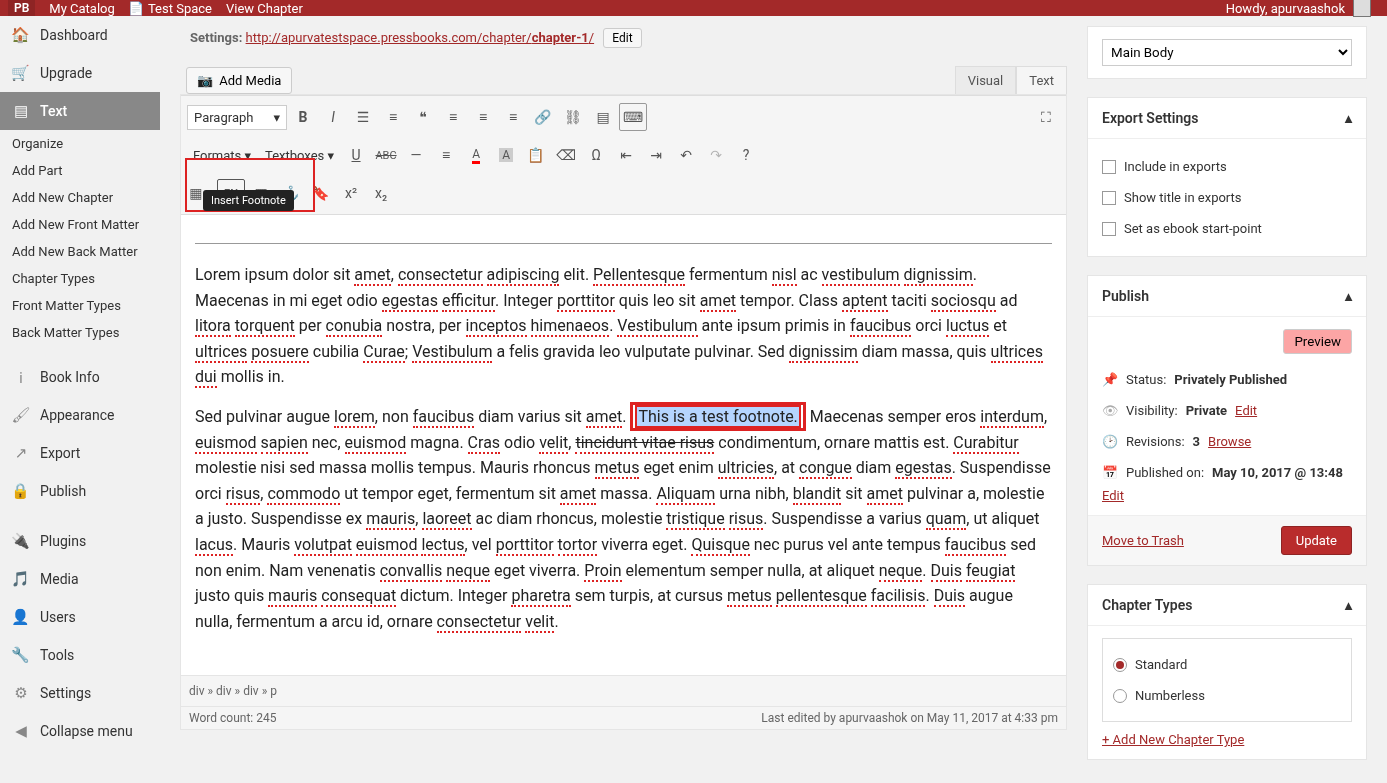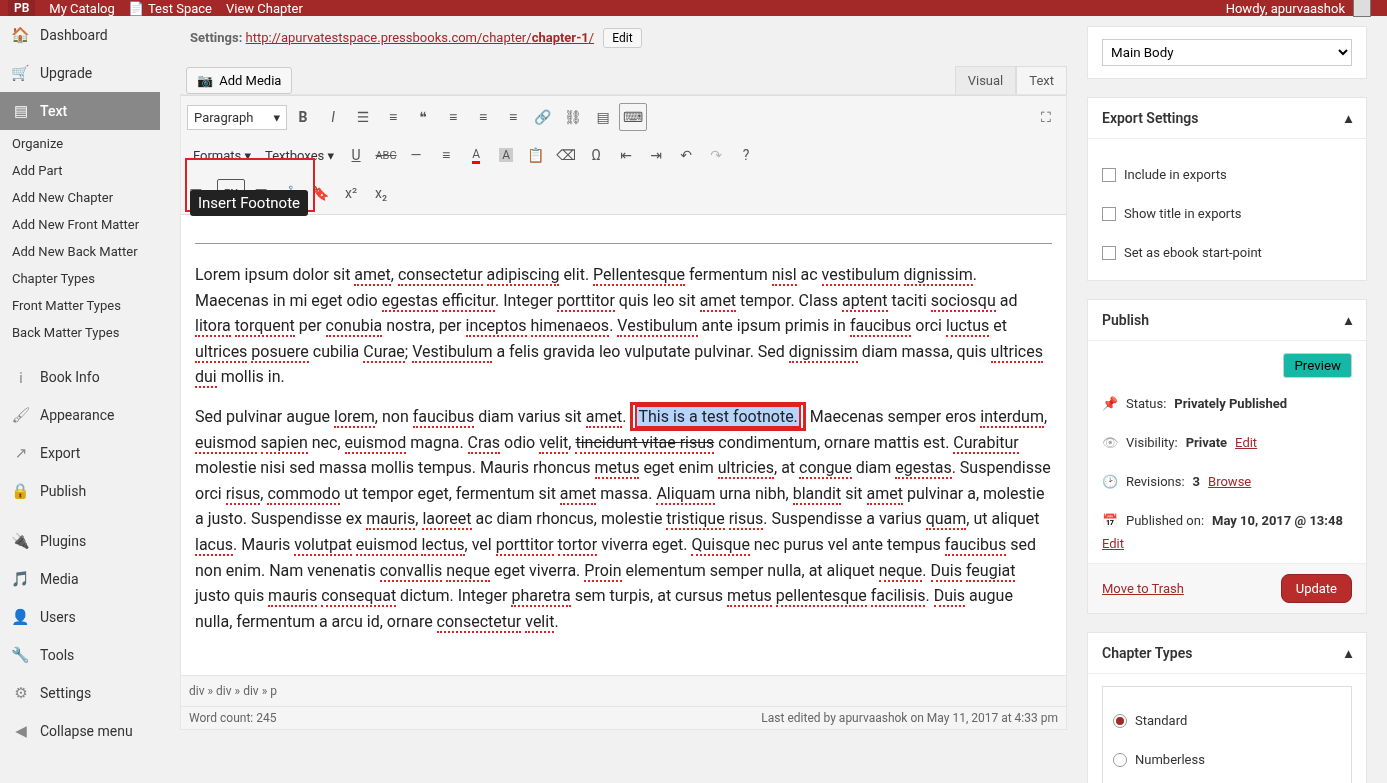--- a/index.html
+++ b/index.html
@@ -36,39 +36,39 @@
 .ed-tab { padding: 6px 12px; border: 1px solid #ddd; border-bottom: none; background: #f5f5f5; cursor: pointer; font-size: 13px; color: #555; }
 .ed-tab.active { background: #ebebeb; }
 
 .toolbar { background: #f5f5f5; border-top: 1px solid #ddd; border-bottom: 1px solid #ddd; padding: 4px 6px; display: flex; flex-wrap: wrap; align-items: center; gap: 4px; position: relative; }
 .tb-row { display: flex; align-items: center; gap: 2px; width: 100%; padding: 3px 0; }
 .tb-select { border: 1px solid #ccc; background: #fff; padding: 4px 6px; font-size: 13px; width: 100px; display: flex; justify-content: space-between; align-items: center; cursor: pointer; }
 .tb-btn { width: 28px; height: 28px; display: inline-flex; align-items: center; justify-content: center; cursor: pointer; border-radius: 2px; color: #555; font-size: 14px; }
 .tb-expand { margin-left: auto; }
 .fn-btn { border: 1px solid #555; padding: 1px 4px; font-size: 11px; font-weight: 600; }
 .highlight-box { border: 2px solid #d22; position: absolute; left: 4px; top: 62px; width: 130px; height: 54px; pointer-events: none; z-index: 5; }
-.tooltip { position: absolute; left: 9px; top: 94px; background: #222; color: #fff; padding: 4px 8px; font-size: 15px; border-radius: 3px; z-index: 6; }
+.tooltip { position: absolute; left: 22px; top: 94px; background: #222; color: #fff; padding: 4px 8px; font-size: 11px; border-radius: 3px; z-index: 6; }
 
 .editor-body { padding: 18px 14px; min-height: 460px; font-family: Georgia, serif; font-size: 16px; line-height: 1.6; color: #222; }
 .editor-body p { margin-bottom: 14px; }
 .editor-body hr { margin: 10px 0 18px; border: none; border-top: 1px solid #999; }
 .spell-err { border-bottom: 2px dotted #d22; }
 .sel-highlight { background: #b5d5ff; border: 2px solid #d22; padding: 0 1px; }
 .red-box2 { border: 3px solid #d22; padding: 2px; }
 
 .editor-footer { border-top: 1px solid #e5e5e5; padding: 4px 8px; font-size: 12px; color: #666; background: #f5f5f5; display: flex; justify-content: space-between; }
 .editor-footer .path { padding: 4px 0; }
 
 .metabox { background: #fff; border: 1px solid #e5e5e5; margin-bottom: 18px; }
 .metabox-head { padding: 12px 14px; border-bottom: 1px solid #eee; display: flex; justify-content: space-between; align-items: center; font-weight: 600; font-size: 14px; }
 .metabox-body { padding: 12px 14px; font-size: 13px; }
-.mb-row { padding: 8px 0; display: flex; align-items: center; gap: 8px; margin-top: 8px; }
+.mb-row { padding: 8px 0; display: flex; align-items: center; gap: 8px; }
 .mb-link { color: #a32929; text-decoration: underline; cursor: pointer; }
-.preview-btn { border: 1px solid #ccc; background: #14b8a6; padding: 4px 10px; border-radius: 3px; float: right; }
-.btn-primary { background: #b92c2c; color: #fff; border: 1px solid #8e2424; padding: 6px 14px; border-radius: 8px; cursor: pointer; font-size: 13px; }
+.preview-btn { border: 1px solid #ccc; background: #fca5a5; padding: 4px 10px; border-radius: 3px; float: right; }
+.btn-primary { background: #b92c2c; color: #fff; border: 1px solid #8e2424; padding: 6px 14px; border-radius: 3px; cursor: pointer; font-size: 13px; }
 .publish-actions { display: flex; justify-content: space-between; align-items: center; padding: 10px 14px; border-top: 1px solid #eee; background: #f7f7f7; }
 .cb { width: 14px; height: 14px; border: 1px solid #999; display: inline-block; }
 .radio { width: 14px; height: 14px; border: 1px solid #999; border-radius: 50%; display: inline-flex; align-items: center; justify-content: center; }
 .radio.checked::after { content: ''; width: 8px; height: 8px; background: #a32929; border-radius: 50%; }
 .template-sel { border: 1px solid #ccc; padding: 4px; width: 90px; margin: 6px 0 16px; background:#fff; }
 .meta-icon { color: #aaa; width: 16px; display: inline-block; }
 
 </style>
 </head>
 <body>

